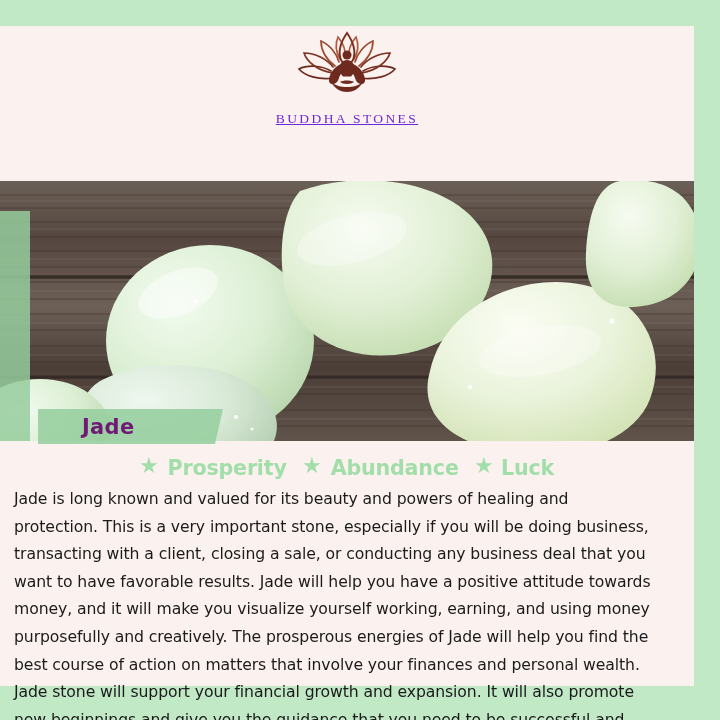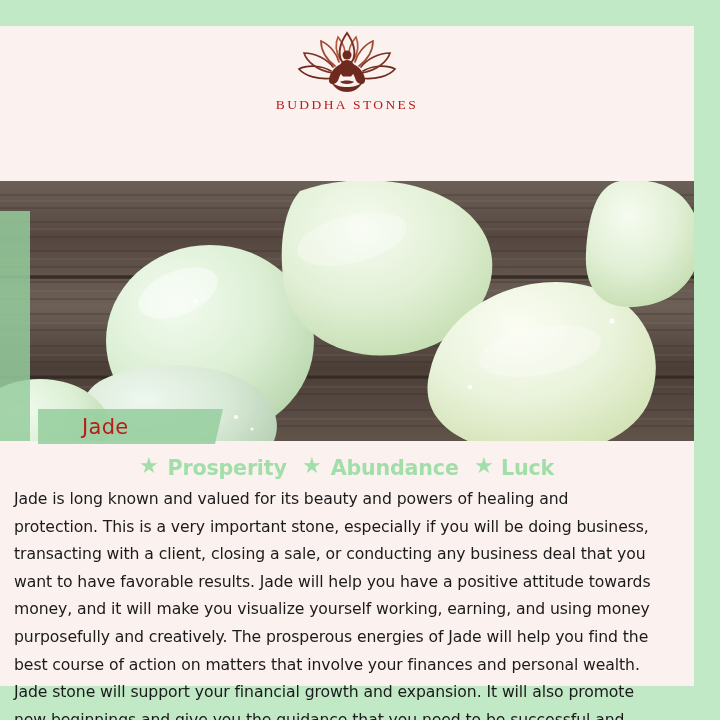--- a/index.html
+++ b/index.html
@@ -67,22 +67,23 @@
     flex-direction: column;
     align-items: center;
     justify-content: flex-start;
     padding-top: 4px;
   }
   .logo-mark { width: 104px; height: 66px; display: block; }
   .logo-word {
     font-family: "Liberation Serif", serif;
     font-size: 13.5px;
     letter-spacing: 2.4px;
-    color: #b91c1c;
-    margin-top: 1px;
+    color: #6d28d9;
+    margin-top: 15px;
+    text-decoration: underline;
   }
 
   
   .title-band {
     position: absolute;
     top: 103px;
     left: 145px;
     width: 430px;
     height: 50px;
     background: #fdfaf7;
@@ -131,23 +132,23 @@
     width: 185px;
     height: 35px;
     background: rgba(150, 206, 158, 0.88);
     clip-path: polygon(0 0, 185px 0, 177px 35px, 0 35px);
     display: flex;
     align-items: center;
     z-index: 4;
   }
   .stone-tab .stone-name {
     font-family: "DejaVu Sans", sans-serif;
-    font-weight: normal;
+    font-weight: bold;
     font-size: 21px;
-    color: #b91c1c;
+    color: #701a75;
     margin-left: 44px;
     letter-spacing: 0.3px;
   }
 
   
   .benefits {
     position: absolute;
     top: 420px;
     left: 0;
     width: 694px;

